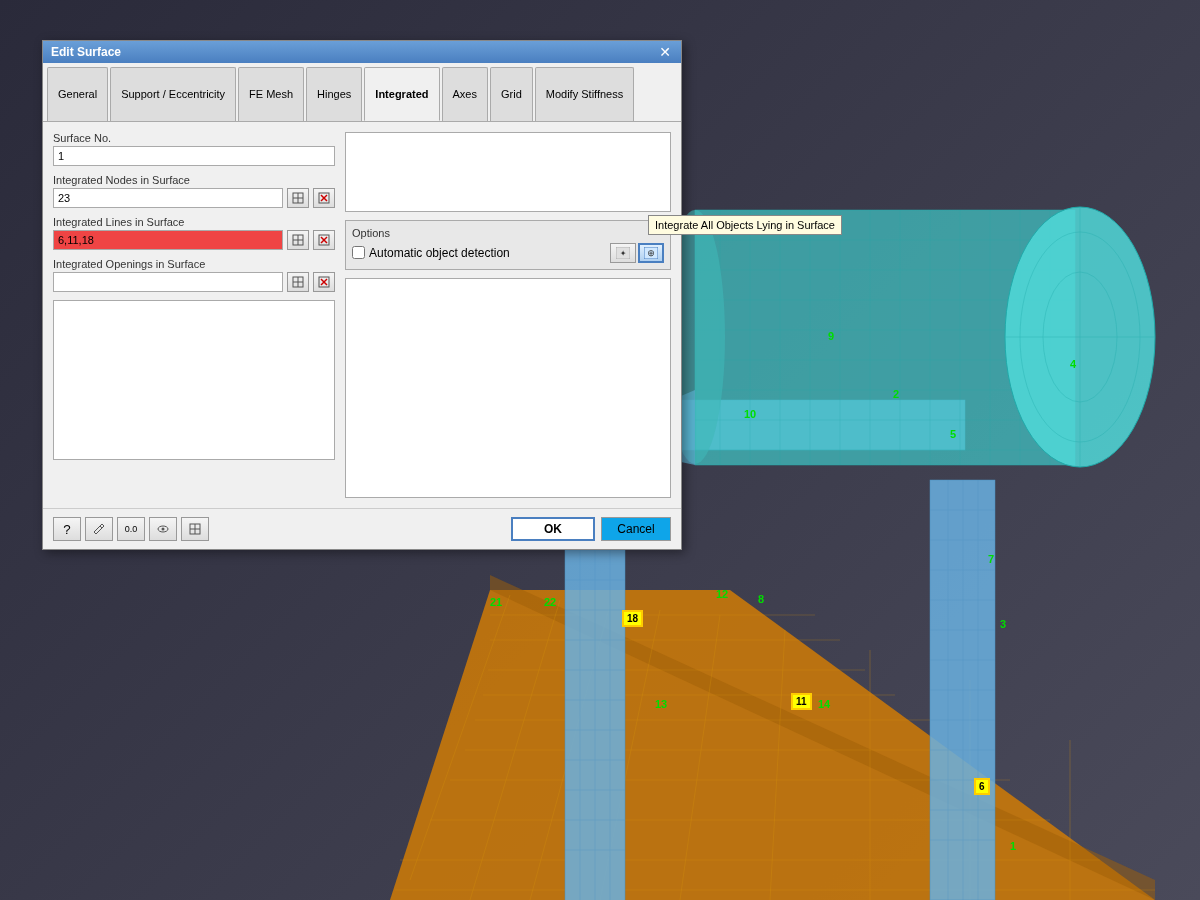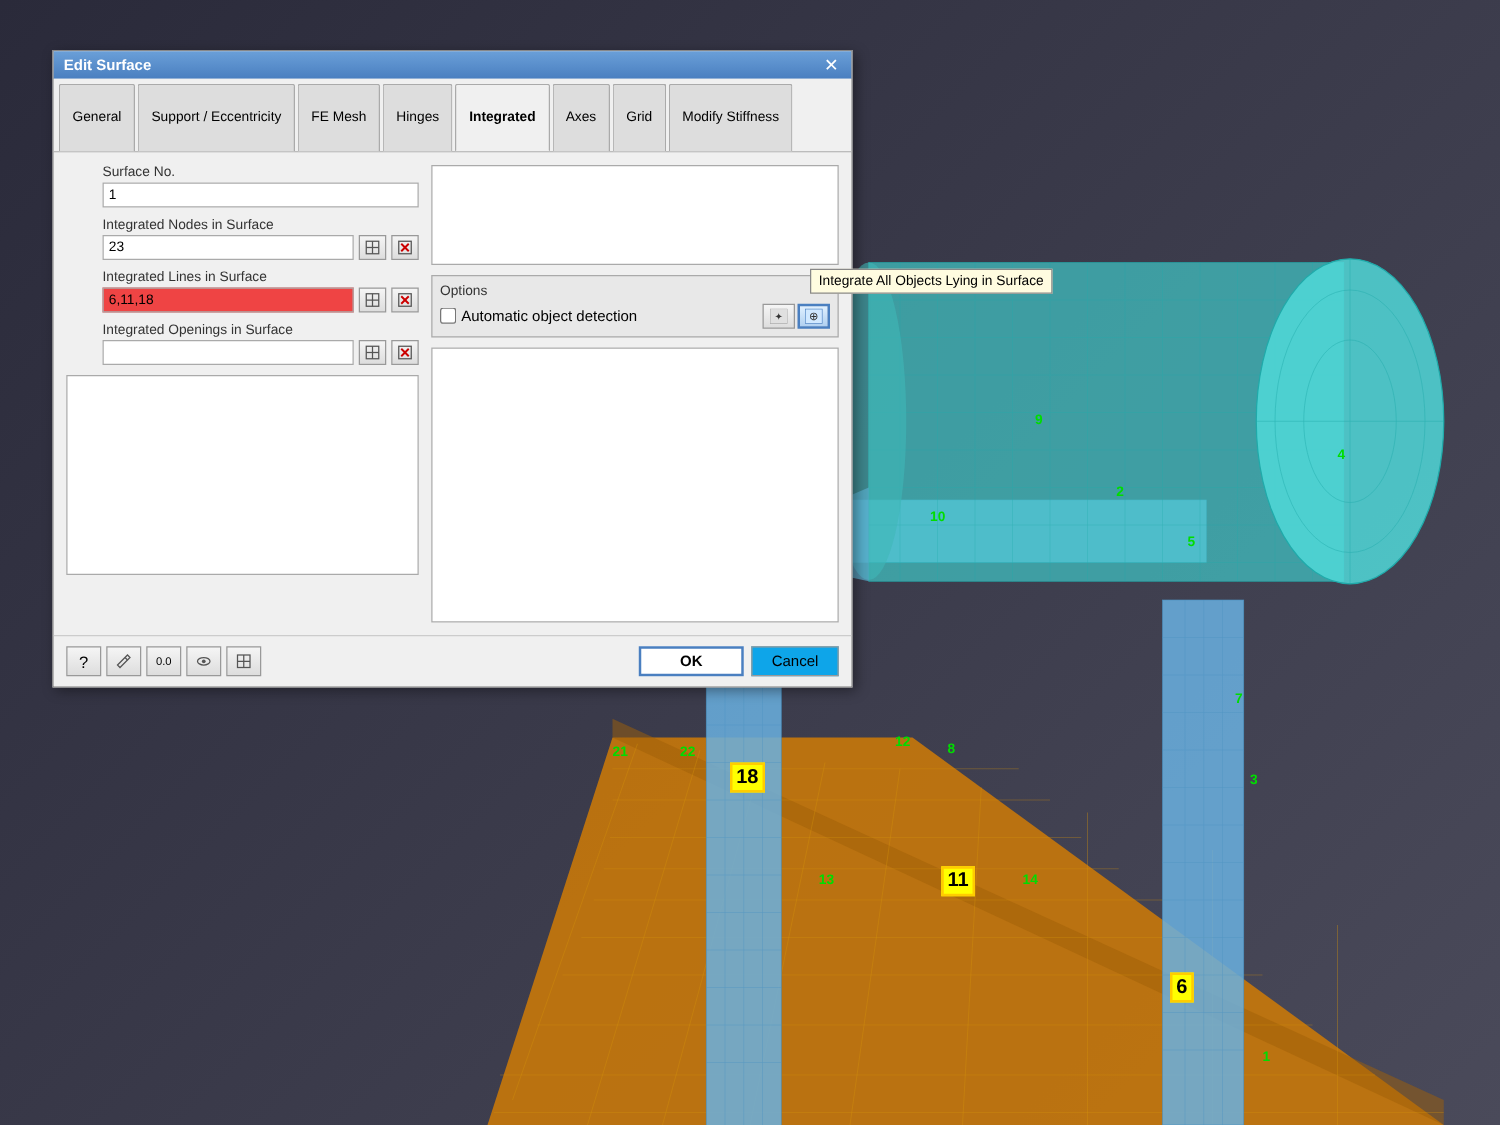--- a/index.html
+++ b/index.html
@@ -81,21 +81,20 @@
       z-index: 1;
     }
 
     .dialog-body {
       padding: 10px;
       background: #f0f0f0;
     }
 
     .form-row {
       margin-bottom: 8px;
-      margin-left: 29px;
     }
 
     .form-label {
       font-size: 11px;
       color: #333;
       margin-bottom: 2px;
     }
 
     .form-input-row {
       display: flex;
@@ -262,25 +261,26 @@
     .scene-label {
       position: absolute;
       color: #00dd00;
       font-size: 11px;
       font-weight: bold;
     }
 
     .scene-label-yellow {
       position: absolute;
       color: #000;
-      font-size: 16px;
+      font-size: 10px;
       font-weight: bold;
       background: #ffff00;
       border: 2px solid #ffcc00;
       padding: 1px 3px;
+      margin-left: 38px;
     }
   </style>
 </head>
 <body>
 
 <div class="scene-bg">
   <svg class="scene-svg" viewBox="0 0 1200 900">
 
     <polygon points="390,900 490,590 730,590 1155,900" fill="#c8780a" opacity="0.9"></polygon>
     <polygon points="490,590 1155,900 1155,880 490,575" fill="#a06008" opacity="0.5"></polygon>

